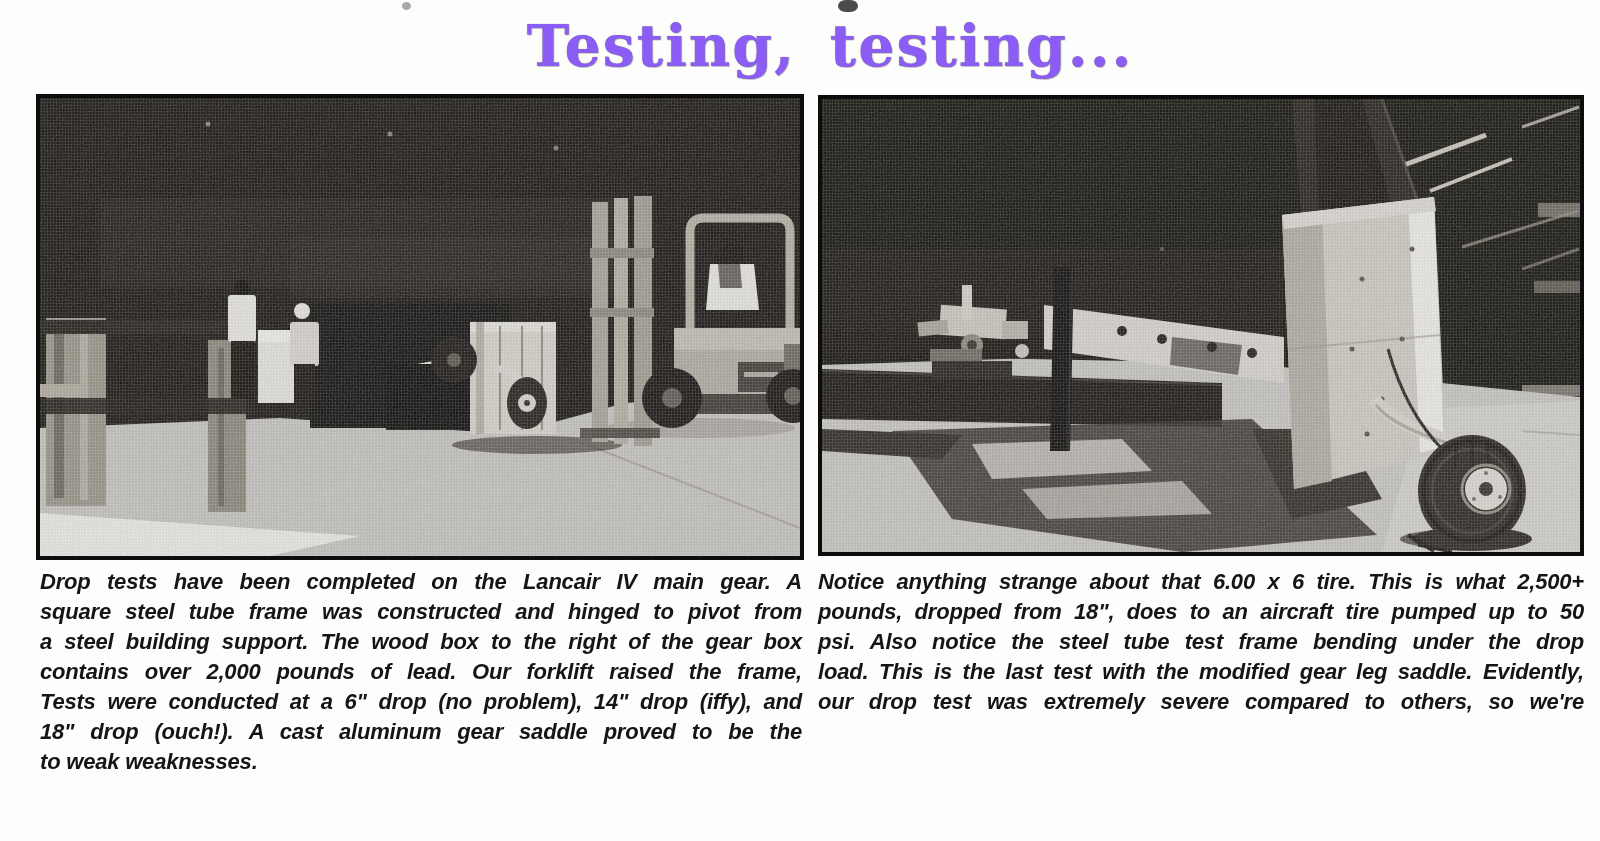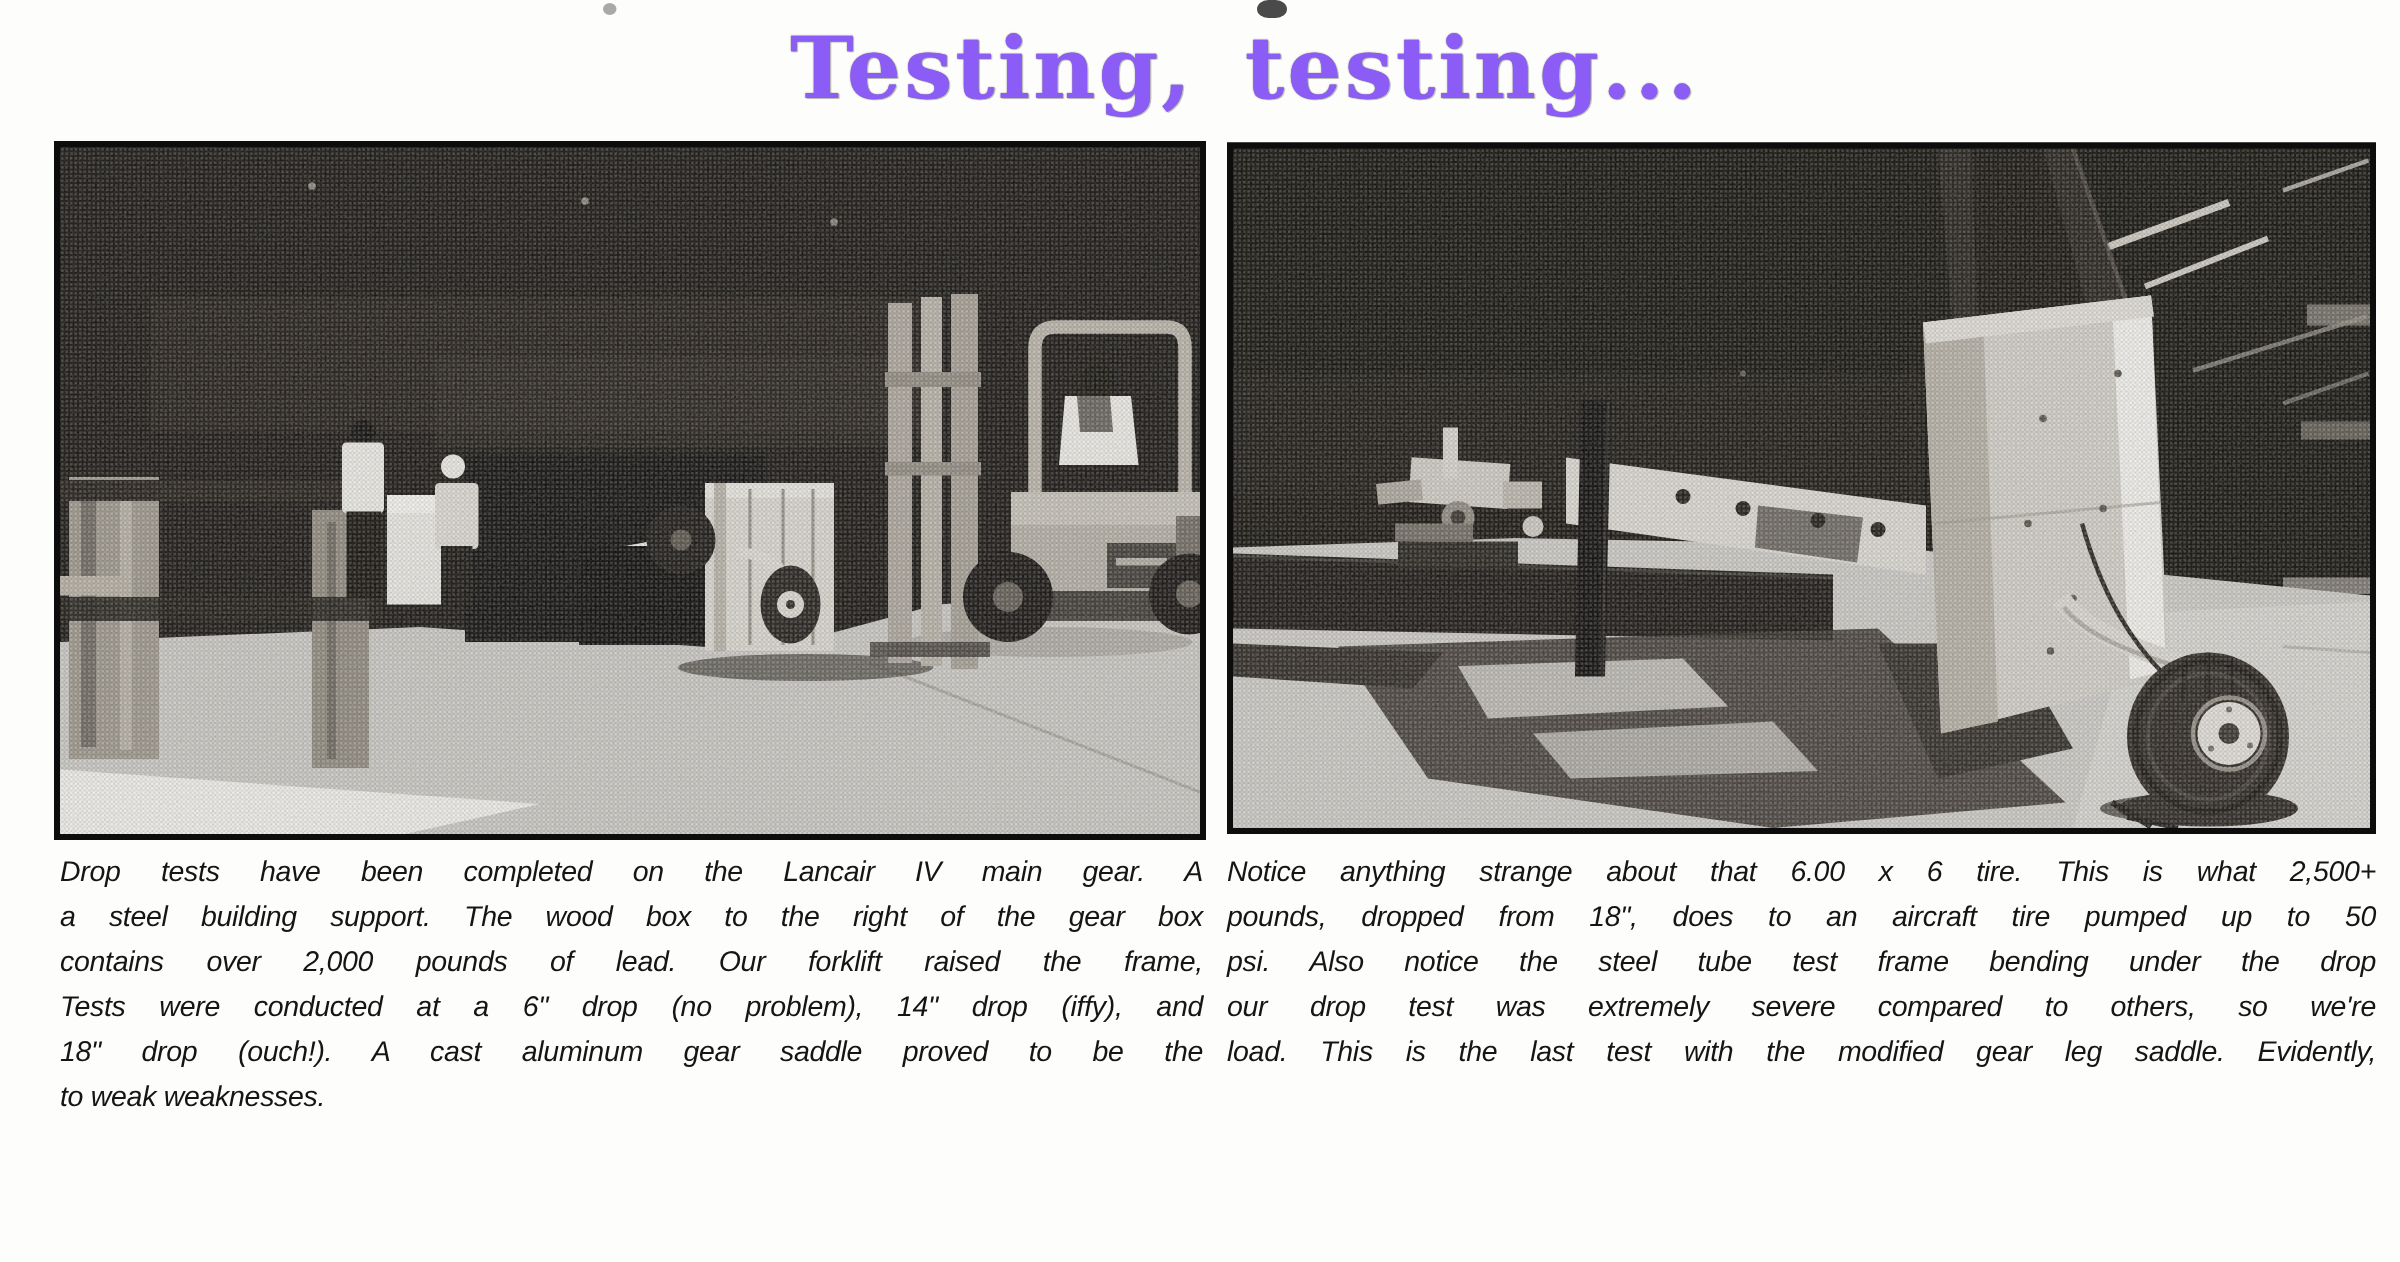--- a/index.html
+++ b/index.html
@@ -40,22 +40,22 @@
     background-size:3px 3px;
     opacity:.55;
   }
   .photo-left{left:36px;top:94px;width:768px;height:466px;}
   .photo-right{left:818px;top:95px;width:766px;height:461px;}
   
   .caption{
     position:absolute;
     font-family:"Liberation Sans",sans-serif;
     font-style:italic;
-    font-weight:400;
-    font-size:19px;
+    font-weight:700;
+    font-size:22px;
     line-height:30px;
     letter-spacing:-0.2px;
     color:#151515;
   }
   .caption-left{left:40px;top:567px;width:762px;}
   .caption-right{left:818px;top:567px;width:766px;}
   .cap-line{text-align:justify;text-align-last:justify;white-space:normal;}
   .cap-line.last{text-align-last:left;}
 </style>
 </head>
@@ -288,20 +288,21 @@
       </g>
 
       <rect width="758" height="453" filter="url(#grainR)" opacity="0.26"></rect>
     </svg>
   </div>
 
   <div class="caption caption-left">
 
       <div class="cap-line">Drop tests have been completed on the Lancair IV main gear. A</div>
 
+      <div class="cap-line">square steel tube frame was constructed and hinged to pivot from</div>
 
       <div class="cap-line">a steel building support. The wood box to the right of the gear box</div>
 
       <div class="cap-line">contains over 2,000 pounds of lead. Our forklift raised the frame,</div>
 
 
       <div class="cap-line">Tests were conducted at a 6" drop (no problem), 14" drop (iffy), and</div>
 
       <div class="cap-line">18"  drop (ouch!). A cast aluminum gear saddle proved to be the</div>
 
@@ -310,19 +311,19 @@
     </div>
 
   <div class="caption caption-right">
 
       <div class="cap-line">Notice anything strange about that 6.00 x 6 tire. This is what 2,500+</div>
 
       <div class="cap-line">pounds, dropped from 18", does to an aircraft tire pumped up to 50</div>
 
       <div class="cap-line">psi. Also notice the steel tube test frame bending under the drop</div>
 
+      <div class="cap-line">load. This is the last test with the modified gear leg saddle. Evidently,</div>
+
       <div class="cap-line">our drop test was extremely severe compared to others, so we're</div>
 
-      <div class="cap-line">load. This is the last test with the modified gear leg saddle. Evidently,</div>
-
     </div>
 
 </div>
 
 </body></html>

